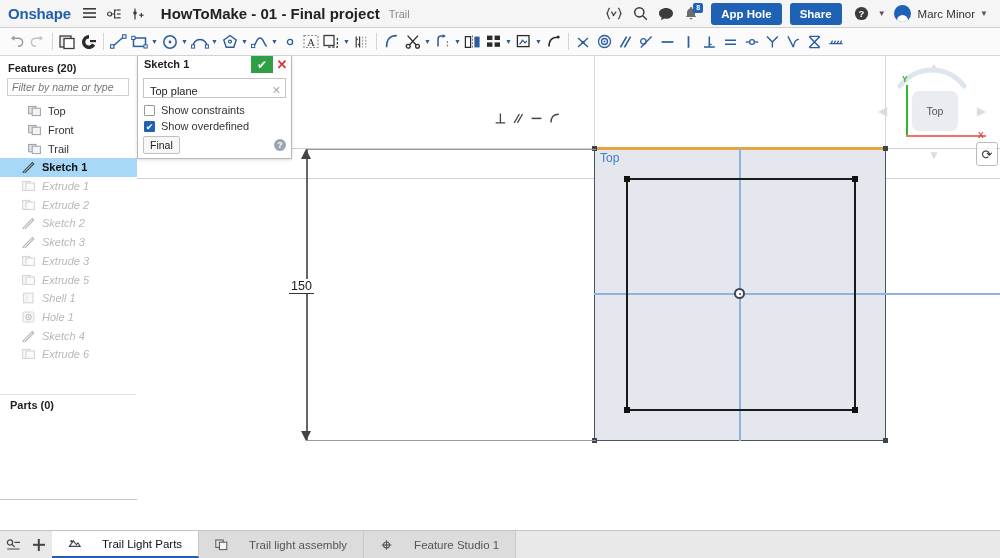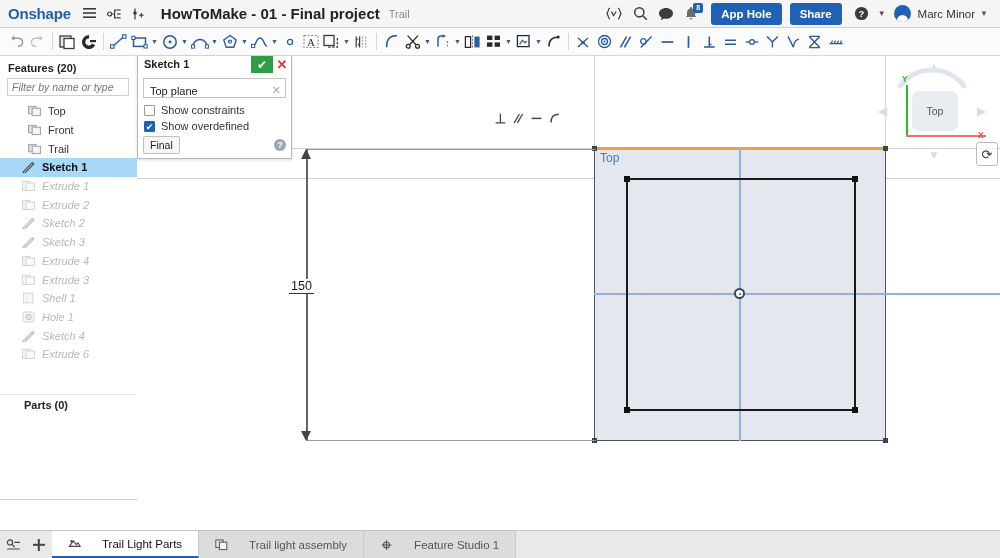--- a/index.html
+++ b/index.html
@@ -71,21 +71,21 @@
   .feat-row {
     height: 18.7px; display: flex; align-items: center; padding-left: 22px;
     font-size: 11px; color: #333; cursor: pointer;
   }
   .feat-row.plane { padding-left: 28px; }
   .feat-row.sel { background: #a8d8f8; font-weight: bold; color: #111; }
   .feat-row.dim { color: #b8b8b8; font-style: italic; }
   .fi { width: 14px; height: 13px; margin-right: 6px; flex: 0 0 auto; display:inline-flex; align-items:center; }
   .parts-hdr {
     position: absolute; left: 0; top: 338px; width: 136px;
-    font-size: 11px; font-weight: bold; color: #222; padding: 4px 24px;
+    font-size: 11px; font-weight: bold; color: #222; padding: 4px 10px;
     background: #fff; border-top: 1px solid #e2e2e2;
   }
   .feat-fade {
     position:absolute; left:0; top:326px; width:136px; height:14px;
     background: linear-gradient(rgba(255,255,255,0), #fff); pointer-events:none;
   }
 
   
   .sk-dialog {
     position: absolute; top: 56px; left: 137px; width: 155px;
@@ -620,30 +620,30 @@
           </span>
           <span>Sketch 3</span>
         </div>
         <div class="feat-row dim">
           <span class="fi" style="opacity: 0.4;">
             <svg width="13" height="12" viewBox="0 0 13 12">
               <rect x="0.6" y="1.4" width="7.4" height="9" fill="#e8ebee" stroke="#8c9298" stroke-width="1"></rect>
               <rect x="4" y="3" width="8.4" height="7.4" fill="#f6f7f8" stroke="#8c9298" stroke-width="1"></rect>
             </svg>
           </span>
-          <span>Extrude 4</span>
+          <span>Extrude 3</span>
         </div>
         <div class="feat-row dim">
           <span class="fi" style="opacity: 0.4;">
             <svg width="13" height="12" viewBox="0 0 13 12">
               <rect x="0.6" y="1.4" width="7.4" height="9" fill="#e8ebee" stroke="#8c9298" stroke-width="1"></rect>
               <rect x="4" y="3" width="8.4" height="7.4" fill="#f6f7f8" stroke="#8c9298" stroke-width="1"></rect>
             </svg>
           </span>
-          <span>Extrude 3</span>
+          <span>Extrude 5</span>
         </div>
         <div class="feat-row dim">
           <span class="fi" style="opacity: 0.4;">
             <svg width="13" height="12" viewBox="0 0 13 12">
               <rect x="1.6" y="1.2" width="9.4" height="9.6" fill="#eceef0" stroke="#8c9298" stroke-width="1"></rect>
               <rect x="4" y="1.2" width="1.6" height="9.6" fill="#c9ced3"></rect>
             </svg>
           </span>
           <span>Shell 1</span>
         </div>

